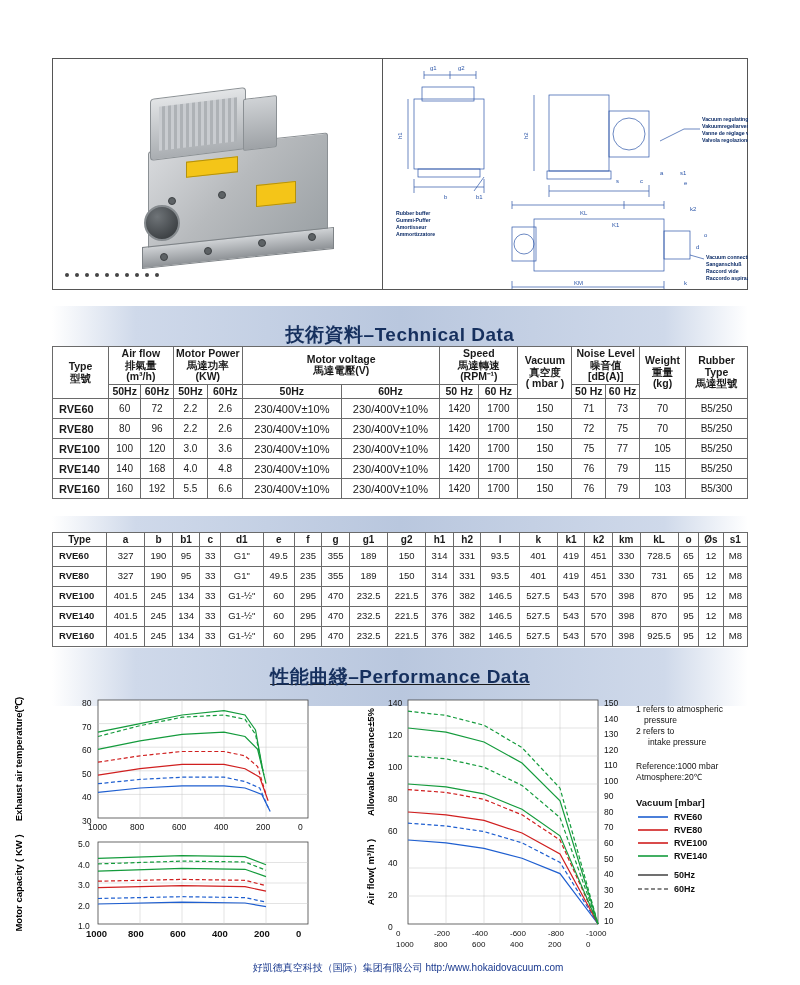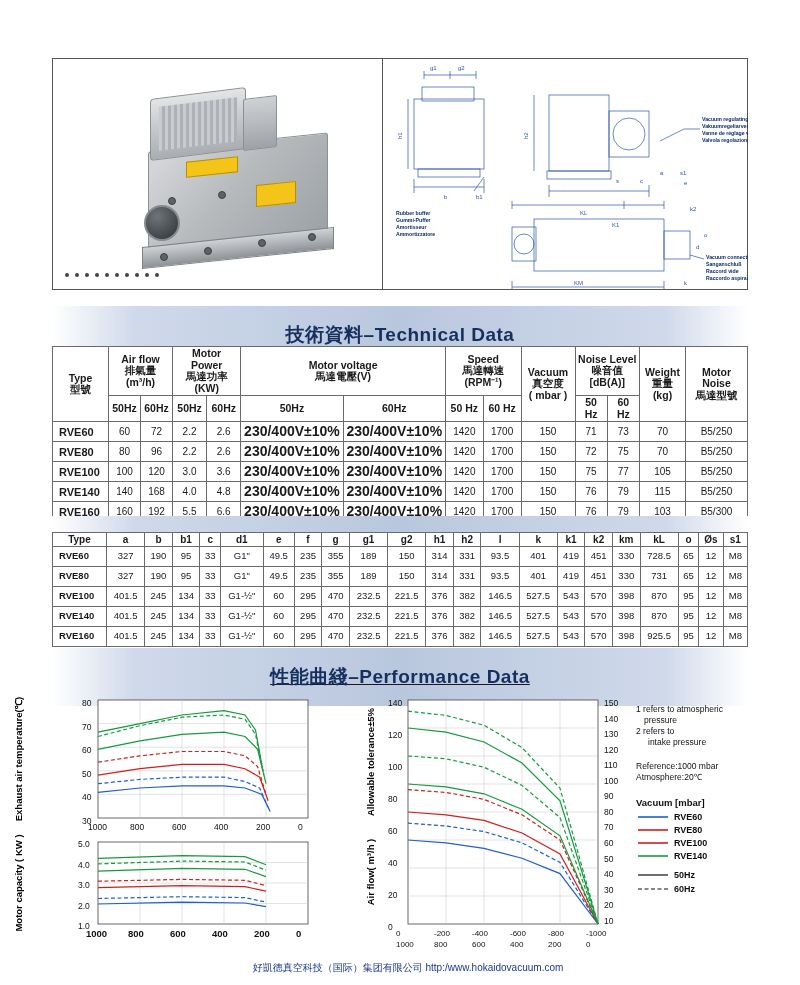--- a/index.html
+++ b/index.html
@@ -87,21 +87,21 @@
   }
   table.dt th, table.dt td {
     border: 1px solid #6a6a6a; text-align:center; vertical-align: middle;
     padding: 1px 2px; line-height: 1.1;
   }
   table.dt thead th { background:#fff; font-weight:bold; font-size:10.5px; }
   table.dt td.type { font-weight:bold; text-align:left; padding-left:6px; font-size:11px;}
 
   #tech-table { left:52px; top:346px; width:696px; }
   #tech-table td { height:20px; }
-  #tech-table .small { font-size:14px;font-weight:bold; }
+  #tech-table .small { font-size:11px; }
 
   #mount-table { left:52px; top:532px; width:696px; }
   #mount-table td { height:20px; font-size:9.5px; }
   #mount-table th { font-size:10px; }
 
   
   .chart-area { position:absolute; left:0; top:690px; width:800px; height:260px; }
 
   .footer {
     position:absolute; left:8px; bottom:10px; width:100%;
@@ -260,21 +260,21 @@
       <th colspan="2" style="width:74px">
         <div>Noise Level</div>
           <div>噪音值[dB(A)]</div>
       </th>
       <th rowspan="2" style="width:46px">
         <div>Weight</div>
           <div>重量</div>
           <div>(kg)</div>
       </th>
       <th rowspan="2" style="width:62px">
-        <div>Motor  Noise</div>
+        <div>Rubber  Type</div>
           <div>馬達型號</div>
       </th>
     </tr>
     <tr>
       <th>50Hz</th>
       <th>60Hz</th>
       <th>50Hz</th>
       <th>60Hz</th>
       <th>50Hz</th>
       <th>60Hz</th>

